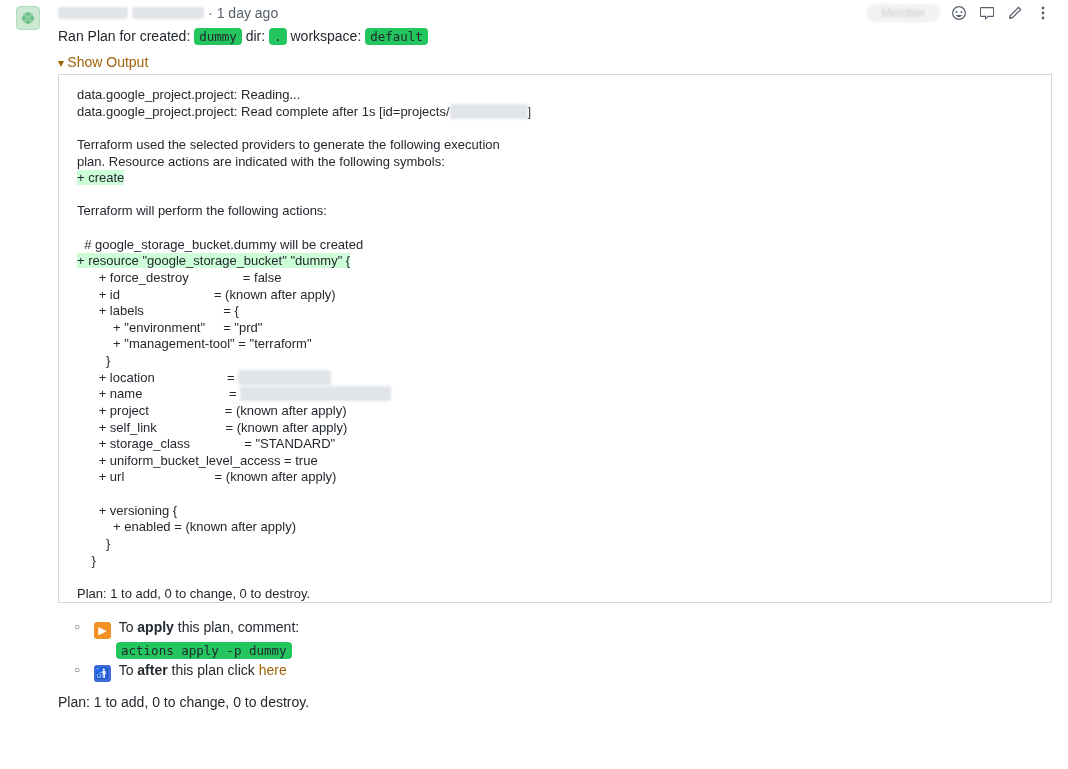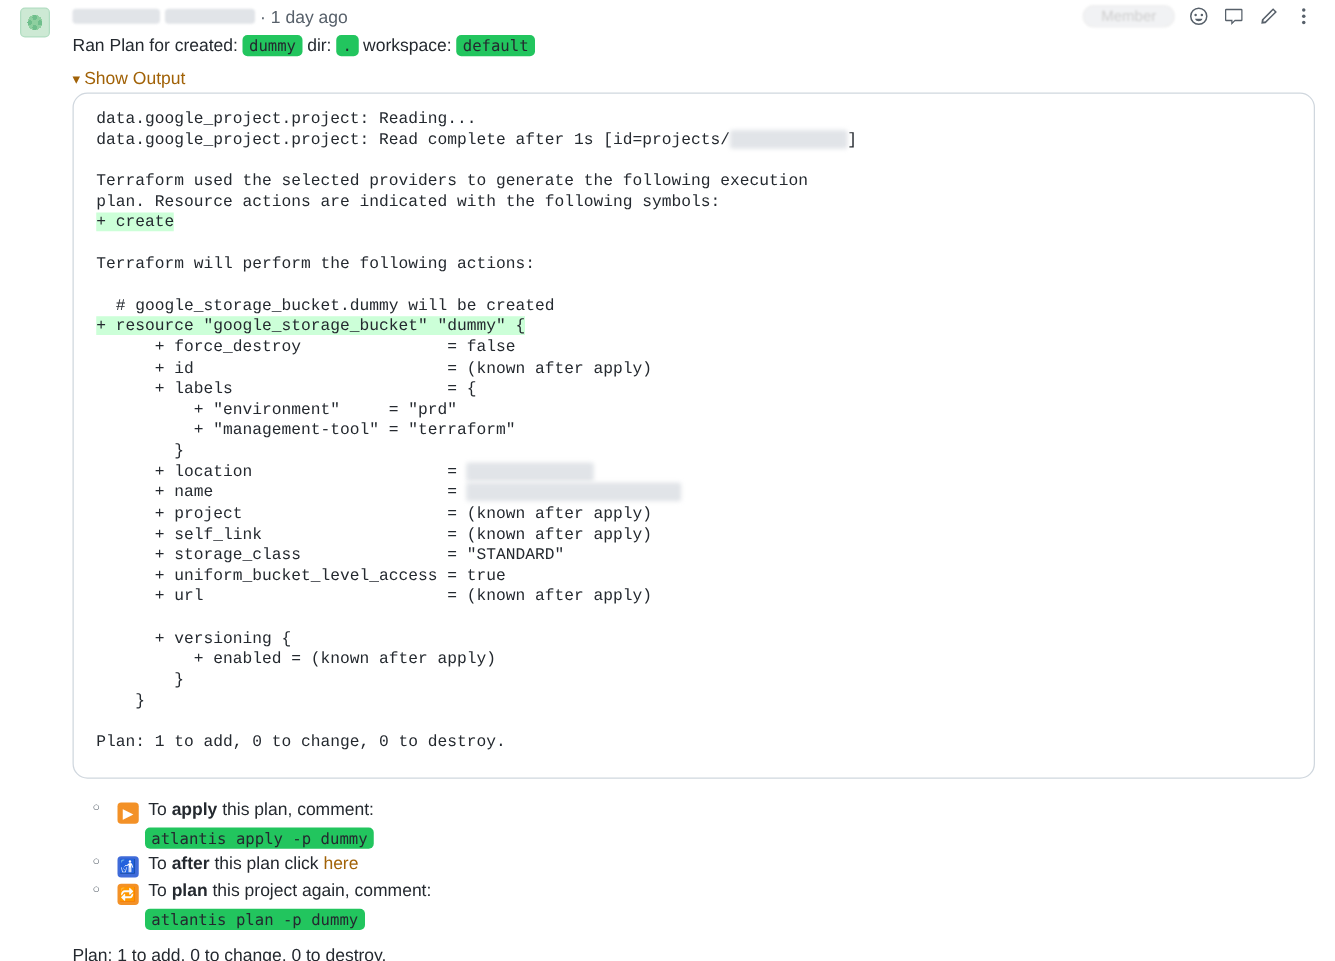--- a/index.html
+++ b/index.html
@@ -122,23 +122,23 @@
       user-select: none;
       margin-bottom: 4px;
       display: inline-block;
     }
     .show-output::before {
       content: "▾ ";
       font-size: 12px;
     }
     .pre-block {
       border: 1px solid #d0d7de;
-      border-radius: 12px;
-      padding: 12px 12px 20px 18px;
-      font-family: Liberation Mono, monospace;
+      border-radius: 0;
+      padding: 12px 12px 0 18px;
+      font-family: Liberation Sans, sans-serif;
       font-size: 13px;
       line-height: 1.28;
       white-space: pre;
       overflow-x: auto;
       color: #24292f;
       margin-bottom: 16px;
     }
     .gi-add {
       background: #ccffd8;
     }
@@ -274,27 +274,23 @@
 <span>      + versioning {</span>
 <span>          + enabled = (known after apply)</span>
 <span>        }</span>
 <span>    }</span>
 
 <span>Plan: 1 to add, 0 to change, 0 to destroy.</span></div>
 
     <ul class="hint-list">
       <li>
         <span class="emoji-box eb-orange">▶</span><span> To </span><strong>apply</strong><span> this plan, comment:</span>
-        <span class="cmd-block code-chip">atlantis apply -p dummy</span>
+        <span class="cmd-block code-chip">actions apply -p dummy</span>
       </li>
       <li>
         <span class="emoji-box eb-blue">🚮</span><span> To </span><strong>after</strong><span> this plan click </span><span class="link">here</span>
       </li>
-      <li>
-        <span class="emoji-box eb-orange">🔁</span><span> To </span><strong>plan</strong><span> this project again, comment:</span>
-        <span class="cmd-block code-chip">atlantis plan -p dummy</span>
-      </li>
     </ul>
 
     <div class="plan-summary">Plan: 1 to add, 0 to change, 0 to destroy.</div>
 
   </div>
 </div>
 
 </body></html>

